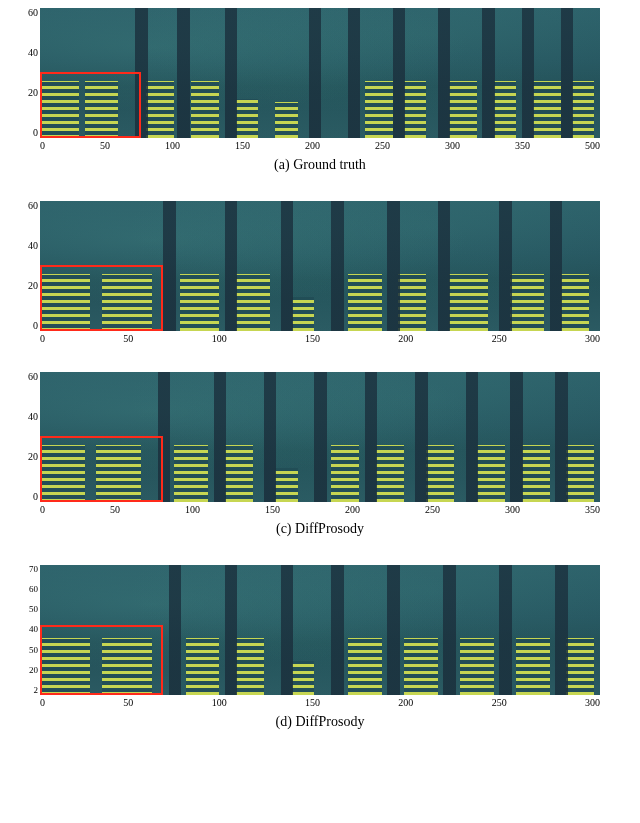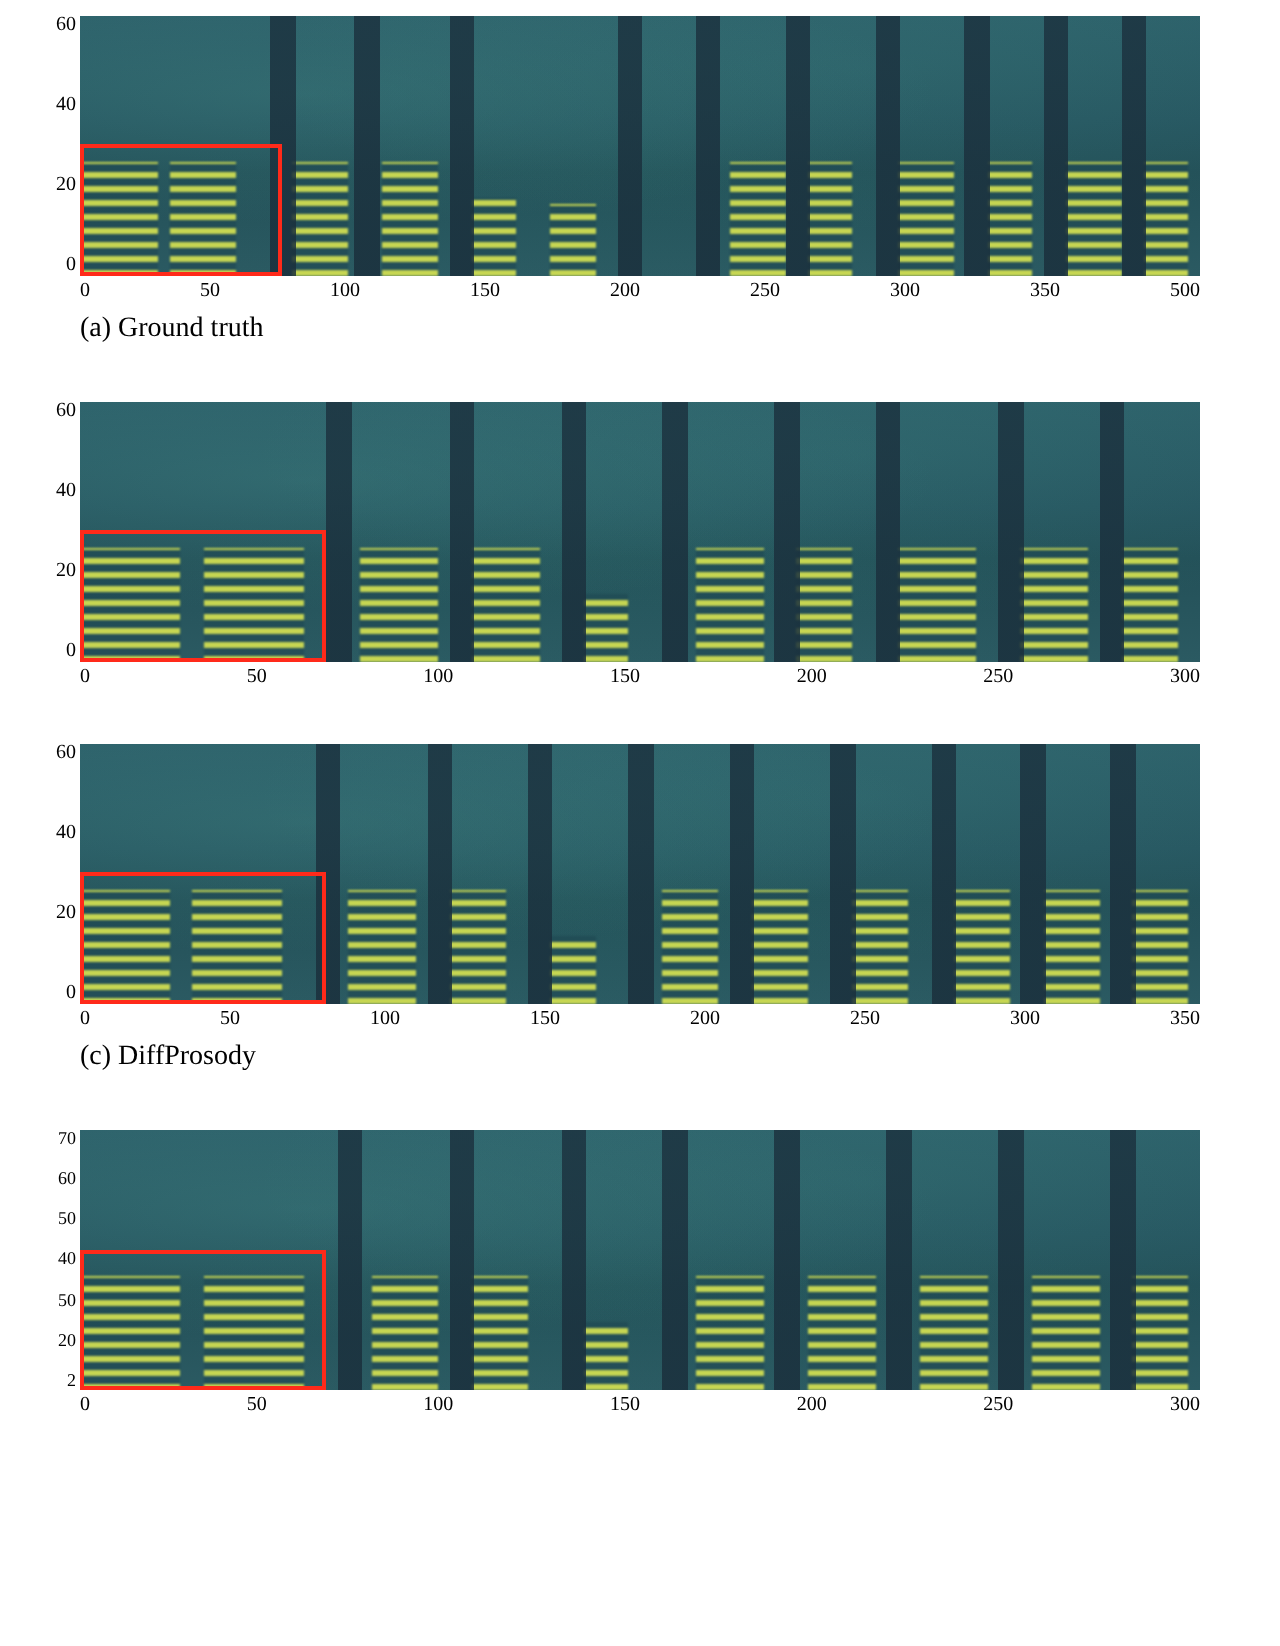--- a/index.html
+++ b/index.html
@@ -39,20 +39,21 @@
   .y-tick { line-height: 1; }
   .x-axis {
     display: flex;
     justify-content: space-between;
     font-size: 10px;
     color: #000;
     margin-top: 2px;
     padding: 0 0px;
   }
   .caption {
+    text-align: center;
     font-size: 14px;
     margin-top: 6px;
   }
   .fig-caption {
     font-size: 14px;
     text-align: left;
     margin: 2px 12px 0 12px;
     line-height: 1.35;
   }
   
@@ -306,16 +307,17 @@
     </div>
     <div class="x-axis">
       <span>0</span>
       <span>50</span>
       <span>100</span>
       <span>150</span>
       <span>200</span>
       <span>250</span>
       <span>300</span>
     </div>
+    <div class="caption">(d) DiffProsody</div>
   </div>
 
 
 </div>
 
 </body></html>

